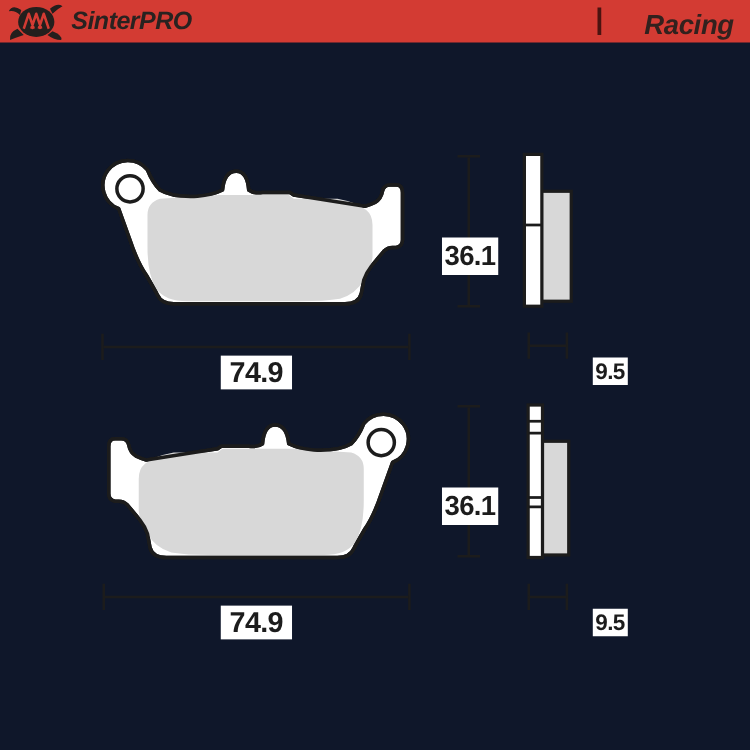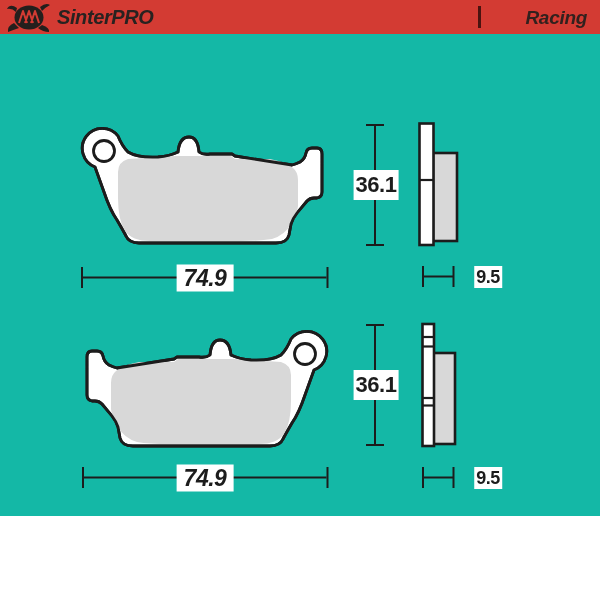--- a/index.html
+++ b/index.html
@@ -1,51 +1,51 @@
 <!DOCTYPE html>
 <html><head>
 <meta charset="utf-8">
 <style>
   html,body { margin:0; padding:0; background:#ffffff; }
   #stage {
-    position:relative; width:600px; height:516px; background:#14b8a6;
+    position:relative; width:600px; height:600px; background:#0f172a;
     font-family:"Liberation Sans", sans-serif; overflow:hidden;text-align:right;
   }
 
   
   .banner {
     position:absolute; left:0; top:0; width:600px; height:34px;
     background:#d33b33;
   }
   .logo { position:absolute; left:7px; top:2px; }
   .brand {
     position:absolute; left:57px; top:6px;
     font-size:20px; font-weight:bold; font-style:italic;
     color:#282220; letter-spacing:-0.4px;
   }
   .banner-divider {
     position:absolute; left:478px; top:6px; width:3px; height:22px;
     background:#4a1310;
   }
   .product-line {
     position:absolute; right:13px; top:7px;
-    font-size:19px; font-weight:bold; font-style:italic;
+    font-size:22px; font-weight:bold; font-style:italic;
     color:#32211e; letter-spacing:-0.3px;
   }
 
   
   #artwork { position:absolute; left:0; top:0; width:600px; height:600px; }
 
   
   .dim {
     position:absolute; transform:translate(-50%,-50%);
     background:#ffffff; color:#1c1c1c; font-weight:bold;
-    letter-spacing:-0.5px; line-height:1; white-space:nowrap;
+    letter-spacing:-0.5px; line-height:1; white-space:nowrap;margin-top:20px;
   }
-  .dim-w { font-size:23px; padding:2px 7px;font-style:italic; }
+  .dim-w { font-size:23px; padding:2px 7px; }
   .dim-h { font-size:22px; padding:4px 2px; }
   .dim-t { font-size:18px; padding:2px 2px; }
   #dim-top-w { left:205px; top:278px; }
   #dim-top-h { left:376px; top:185px; }
   #dim-top-t { left:488px; top:277px; }
   #dim-bot-w { left:205px; top:478px; }
   #dim-bot-h { left:376px; top:385px; }
   #dim-bot-t { left:488px; top:478px; }
 </style>
 </head>

